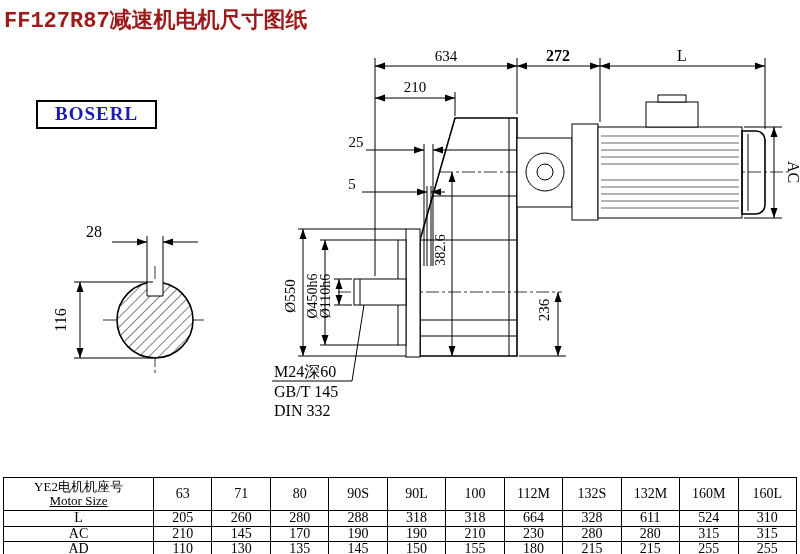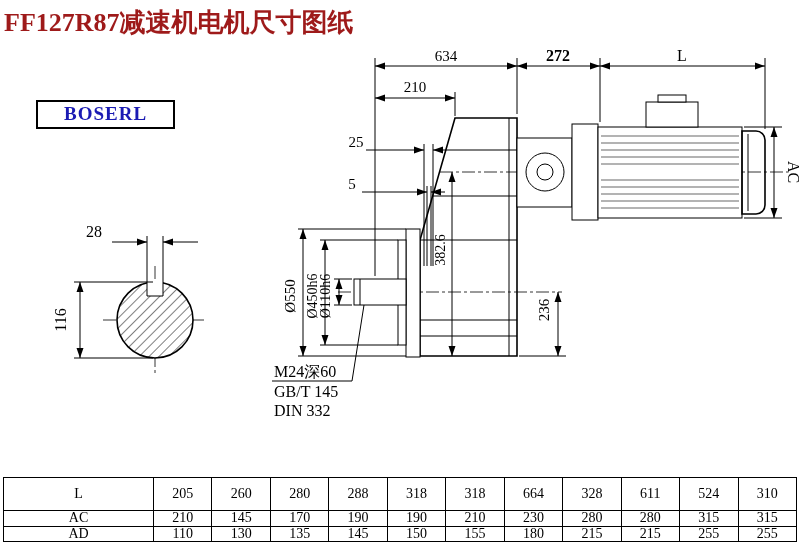--- a/index.html
+++ b/index.html
@@ -1,20 +1,20 @@
 <!DOCTYPE html>
 <html><head>
 <meta charset="utf-8">
 <style>
   *{margin:0;padding:0;box-sizing:border-box}
   html,body{width:800px;height:554px;background:#fff;overflow:hidden;position:relative;
     font-family:"Liberation Serif",serif}
-  #title{position:absolute;left:4px;top:5px;font-family:Liberation Serif, serif;
-    font-weight:bold;font-size:26px;color:#9e1a1a;white-space:nowrap}
-  #logo{position:absolute;left:36px;top:100px;border:2px solid #000;padding:1px 26px 2px;
+  #title{position:absolute;left:4px;top:5px;font-family:Liberation Mono, monospace;
+    font-weight:bold;font-size:22px;color:#9e1a1a;white-space:nowrap}
+  #logo{position:absolute;left:36px;top:100px;border:2px solid #000;padding:1px 17px 2px;
     font-family:"Liberation Serif",serif;font-weight:bold;font-size:19px;color:#1b1bb3;
     letter-spacing:1px;background:#fff}
   svg{position:absolute;left:0;top:0}
   .thin{stroke:#000;stroke-width:1;fill:none}
   .med{stroke:#000;stroke-width:1.6;fill:none}
   .fin{stroke:#000;stroke-width:.6;fill:none}
   .dim{stroke:#000;stroke-width:1;fill:none}
   .cl{stroke:#000;stroke-width:.8;fill:none;stroke-dasharray:13 3 3 3}
   .wfill{fill:#fff;stroke:#000;stroke-width:1}
   text.dt{font-family:"Liberation Serif",serif;font-size:15px;fill:#000}
@@ -170,20 +170,37 @@
     <polyline class="thin" points="272,381 352,381 364,305"></polyline>
     <text class="dt lg" x="274" y="377">M24深60</text>
     <text class="dt lg" x="274" y="397">GB/T 145</text>
     <text class="dt lg" x="274" y="416">DIN 332</text>
   </g>
 </svg>
 
 <table id="size-table">
     <tbody>
       <tr>
+        <td class="c0">
+          <div class="hdr-cn">YE2电机机座号</div>
+          <div class="hdr-en">Motor Size</div>
+        </td>
+        <td>63</td>
+        <td>71</td>
+        <td>80</td>
+        <td>90S</td>
+        <td>90L</td>
+        <td>100</td>
+        <td>112M</td>
+        <td>132S</td>
+        <td>132M</td>
+        <td>160M</td>
+        <td>160L</td>
+      </tr>
+      <tr>
         <td class="c0">L</td>
         <td>205</td>
         <td>260</td>
         <td>280</td>
         <td>288</td>
         <td>318</td>
         <td>318</td>
         <td>664</td>
         <td>328</td>
         <td>611</td>

